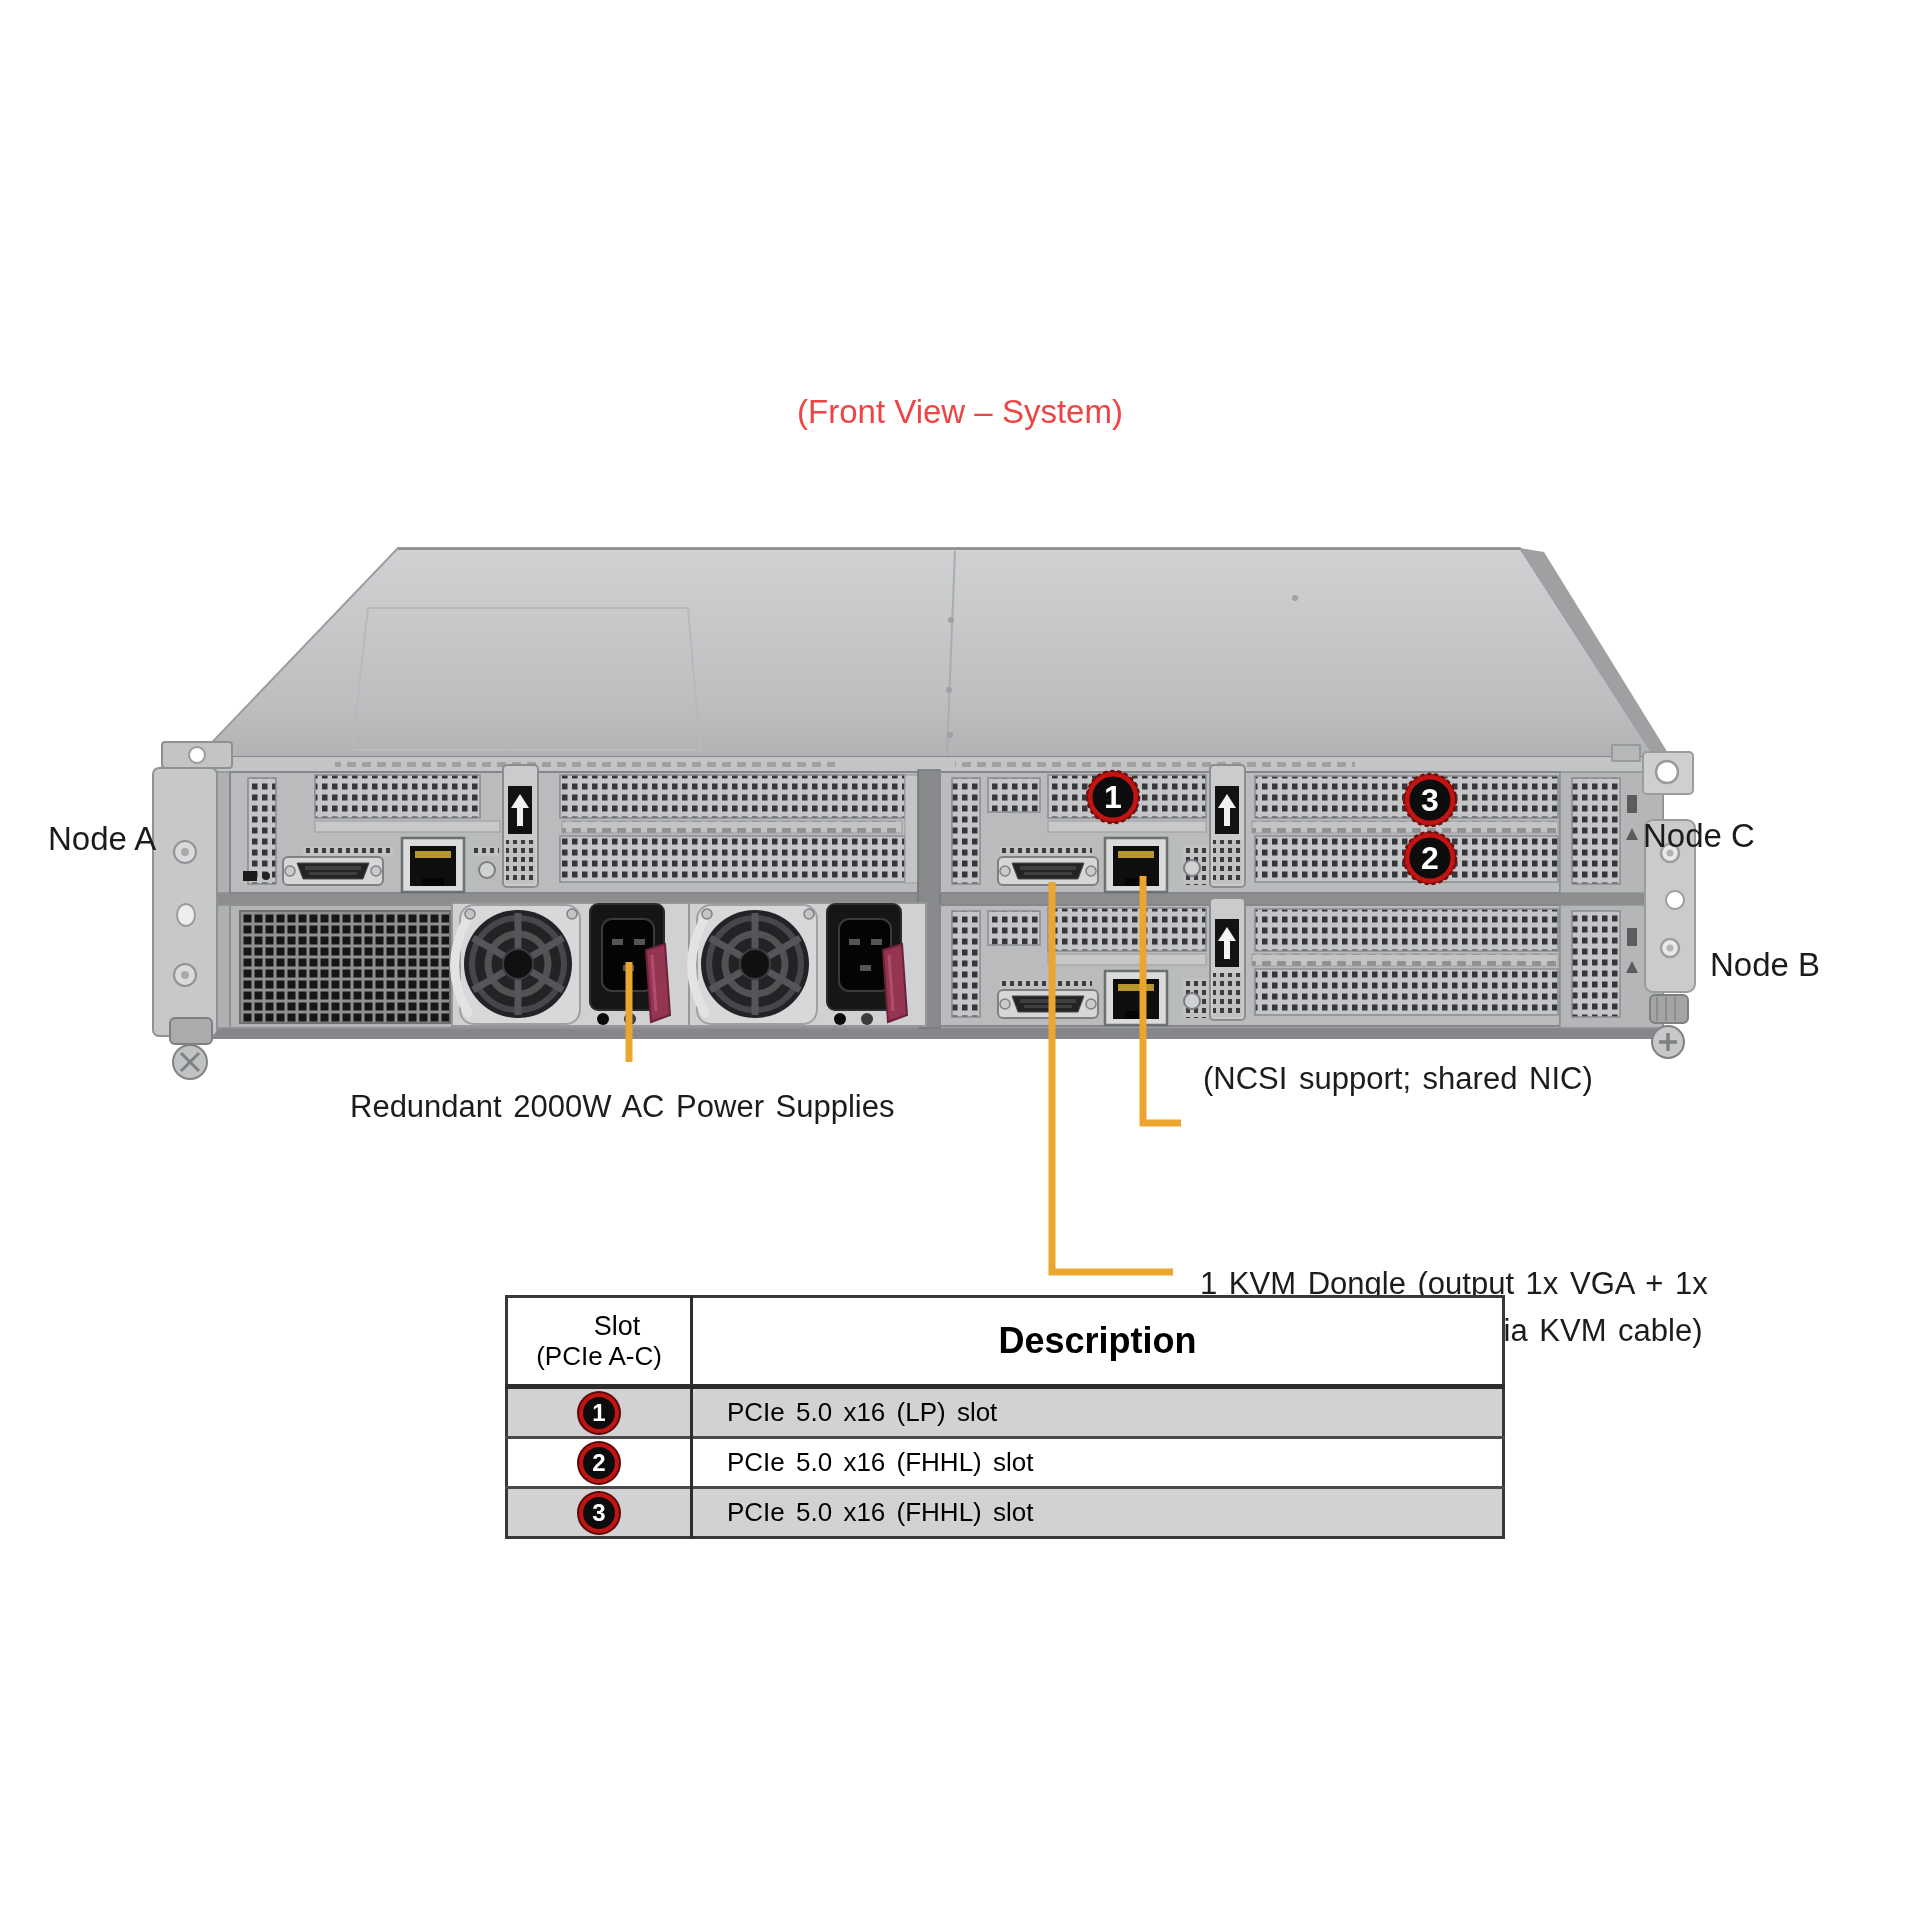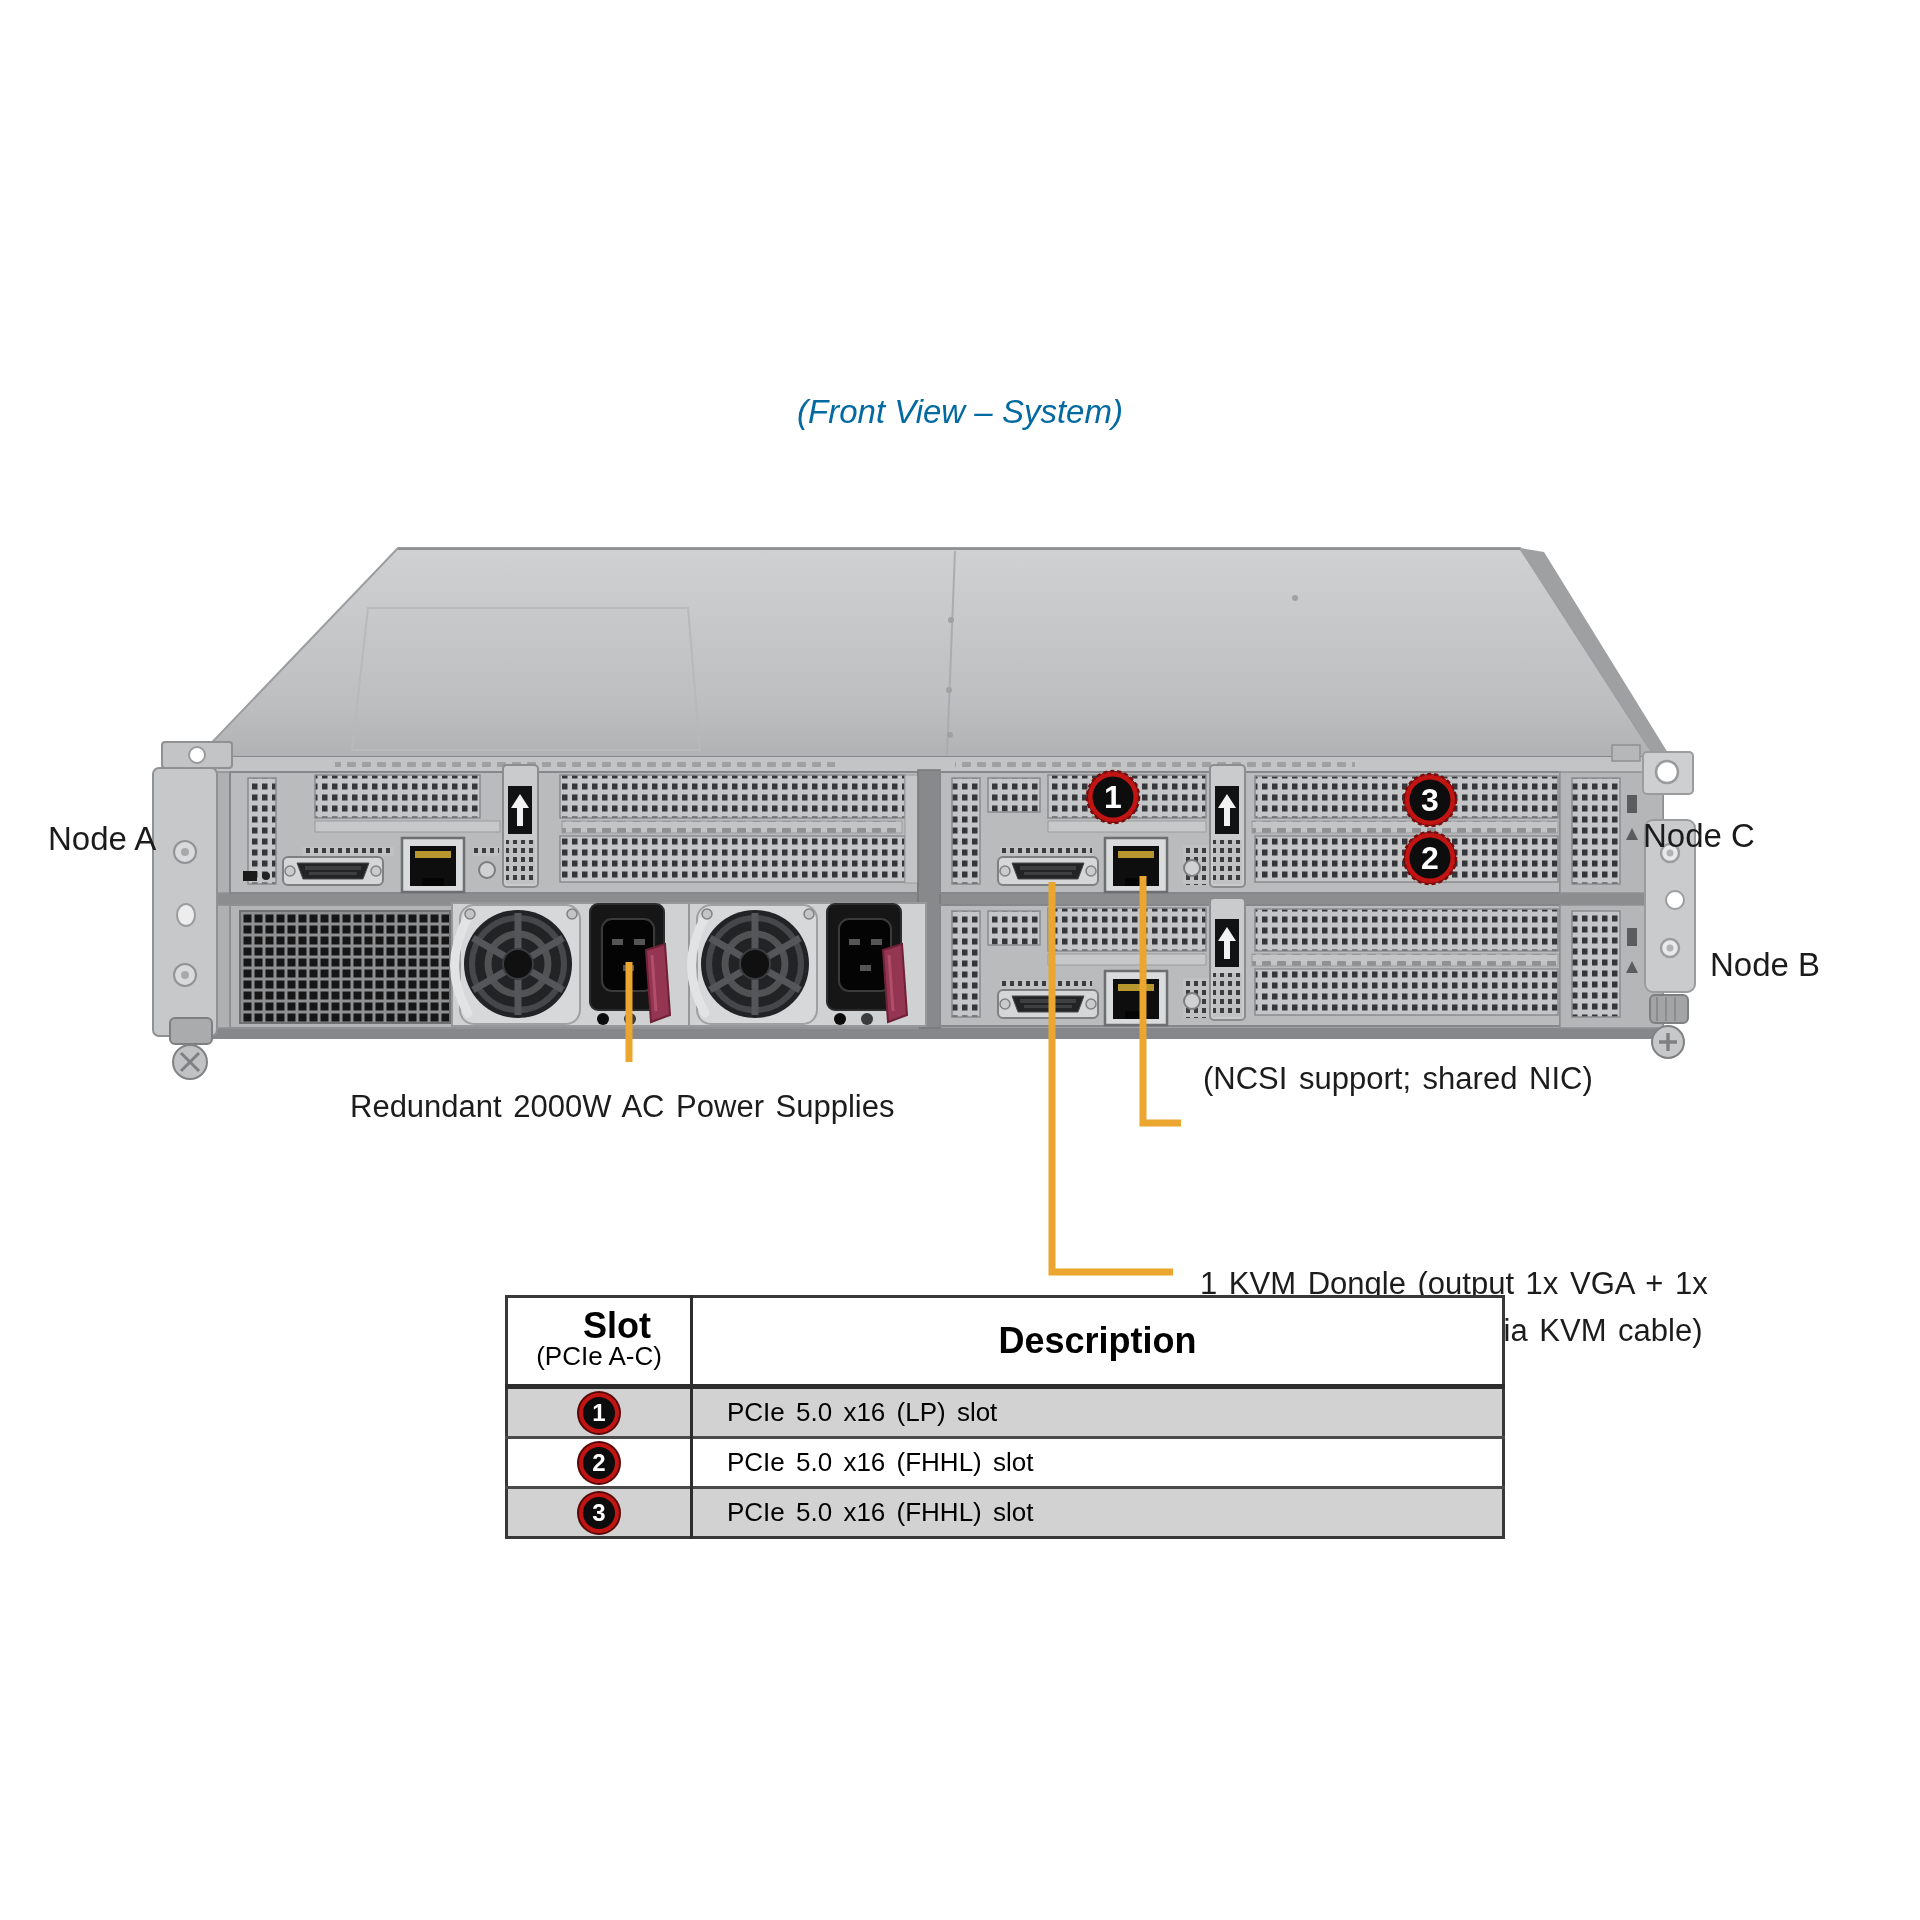--- a/index.html
+++ b/index.html
@@ -1,31 +1,31 @@
 <!DOCTYPE html>
 <html><head>
 <meta charset="utf-8">
 <style>
   html,body{margin:0;padding:0;background:#fff;}
   body{font-family:"Liberation Sans",sans-serif;}
   .stage{position:relative;width:1920px;height:1920px;background:#ffffff;overflow:hidden;}
   .label{position:absolute;color:#1b1b1b;font-size:33px;white-space:nowrap;}
   .title{position:absolute;left:700px;top:393px;width:520px;text-align:center;
-         font-style:italic;font-size:33px;color:#0369a1;white-space:nowrap;}
+         font-size:33px;color:#ef4444;white-space:nowrap;}
   .callout{position:absolute;color:#1c1c1c;font-size:31px;line-height:42px;white-space:nowrap;word-spacing:3px;}
   .callout.kvm{line-height:47px;}
   .chassis-svg{position:absolute;left:0;top:0;}
   
   .slot-table{position:absolute;left:505px;top:1295px;width:1000px;border-collapse:collapse;
               background:#fff;border:3px solid #383838;color:#000;font-size:26px;table-layout:fixed;}
   .slot-table th,.slot-table td{padding:0;margin:0;}
   .slot-table col.c1{width:185px;}
   .slot-table thead th{height:86px;border-bottom:5px solid #2d2d2d;background:#fff;vertical-align:middle;}
   .slot-table thead th.slotcol{border-right:3px solid #2d2d2d;}
-  .slot-table .h1{font-weight:bold;font-size:36px;line-height:30px;padding-left:36px;}
+  .slot-table .h1{font-weight:normal;font-size:27px;line-height:30px;padding-left:36px;}
   .slot-table .h2{font-weight:normal;font-size:26px;line-height:30px;}
   .slot-table thead th.desccol{font-weight:bold;font-size:36px;}
   .slot-table tbody td{height:47px;border-top:3px solid #4a4a4a;vertical-align:middle;}
   .slot-table tbody td.slotcell{border-right:3px solid #2d2d2d;text-align:center;}
   .slot-table tbody td.desccell{padding-left:34px;word-spacing:4px;}
   .slot-table tr.gray td{background:#d2d2d2;}
   .slot-table tr.white td{background:#ffffff;}
   .badge{display:inline-flex;width:32px;height:32px;border-radius:50%;background:#0c0c0c;
          border:4px solid #c31414;box-shadow:0 0 0 2px #560707;color:#fff;font-weight:bold;
          font-size:24px;align-items:center;justify-content:center;vertical-align:middle;}

